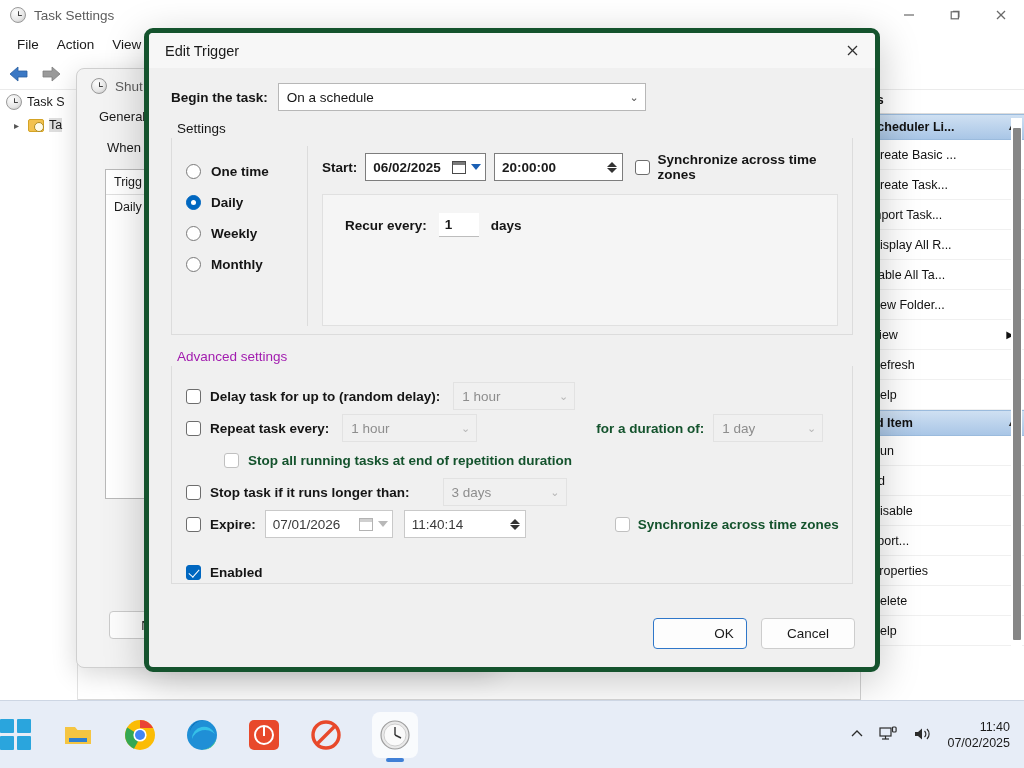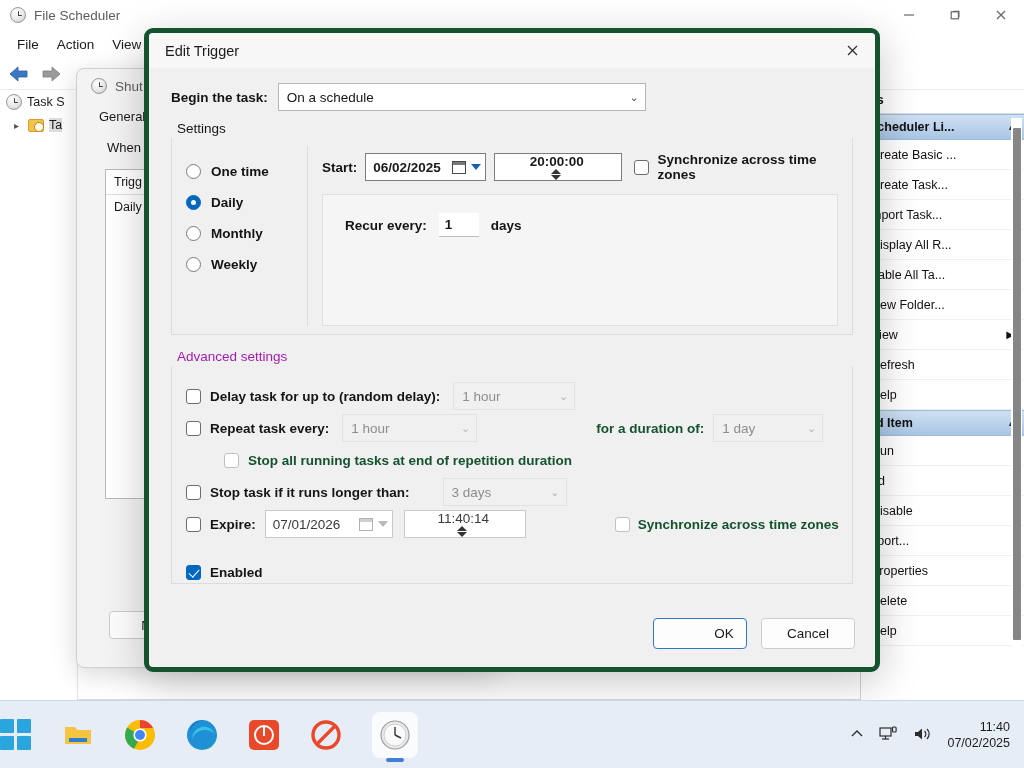--- a/index.html
+++ b/index.html
@@ -208,23 +208,22 @@
   .cal-ico::before {
     content: ""; position: absolute; left: 0; top: 0; right: 0; height: 3px;
     background: #7a7a7a;
   }
   .cal-ico.dim { border-color: #b3b3b3; }
   .cal-ico.dim::before { background: #cfcfcf; }
   .tri-dn { width: 0; height: 0; border-left: 5px solid transparent; border-right: 5px solid transparent; border-top: 6px solid #1a5fb4; }
   .tri-dn.dim { border-top-color: #b8b8b8; }
   .timefield {
     height: 28px; width: 132px; background: #fff; border: 1px solid #7d7d7d;
-    display: flex; align-items: center; justify-content: space-between; padding: 0 3px 0 0;
+    display: flex; align-items: center; justify-content: space-between; padding: 0 3px 0 7px;
     font-size: 13.5px;
-    flex-direction: column;
   }
   .spin { display: flex; flex-direction: column; gap: 1px; padding-right: 2px; }
   .spin i {
     width: 0; height: 0; border-left: 5px solid transparent; border-right: 5px solid transparent;
   }
   .spin i.up { border-bottom: 5px solid #333; }
   .spin i.dn { border-top: 5px solid #333; }
 
   .inner-panel {
     margin: 12px 14px 0 14px; height: 132px;
@@ -291,21 +290,21 @@
 </head>
 <body>
 
 <div id="root">
 
   <div class="mmc-window">
 
     <div class="mmc-titlebar">
       <div class="mmc-title-left">
         <div class="clock-ico"></div>
-        <span class="mmc-title-text">File Scheduler</span>
+        <span class="mmc-title-text">Task Settings</span>
       </div>
       <div class="mmc-caption-btns">
         <div class="cap-btn">
           <svg width="12" height="12" viewBox="0 0 12 12">
               <line x1="1" y1="6" x2="11" y2="6" stroke="#6a6a6a" stroke-width="1.2"></line>
             </svg>
         </div>
         <div class="cap-btn">
           <svg width="12" height="12" viewBox="0 0 12 12">
               <rect x="2.2" y="2.8" width="7.2" height="7" fill="none" stroke="#6a6a6a" stroke-width="1.2"></rect>
@@ -472,25 +471,25 @@
             <div class="radio-row">
               <span class="radio"></span>
               <span class="lbl">One time</span>
             </div>
             <div class="radio-row">
               <span class="radio on"></span>
               <span class="lbl">Daily</span>
             </div>
             <div class="radio-row">
               <span class="radio"></span>
-              <span class="lbl">Monthly</span>
+              <span class="lbl">Weekly</span>
             </div>
             <div class="radio-row">
               <span class="radio"></span>
-              <span class="lbl">Weekly</span>
+              <span class="lbl">Monthly</span>
             </div>
           </div>
 
           <div class="vsep"></div>
 
           <div class="sched-right">
             <div class="start-row">
               <span class="lbl">Start:</span>
               <div class="datefield">
                 <span>06/02/2025</span>

